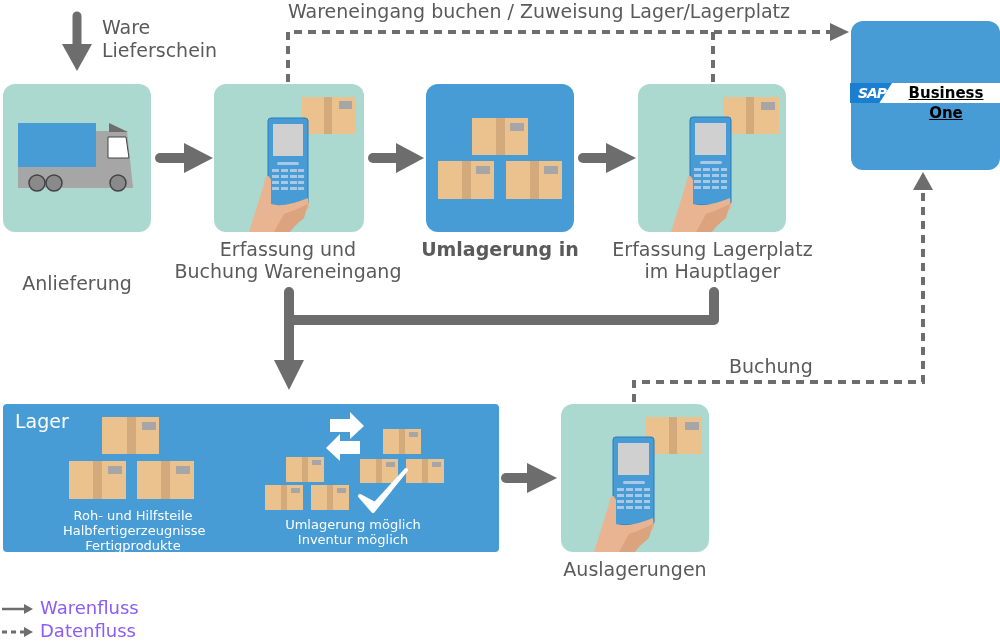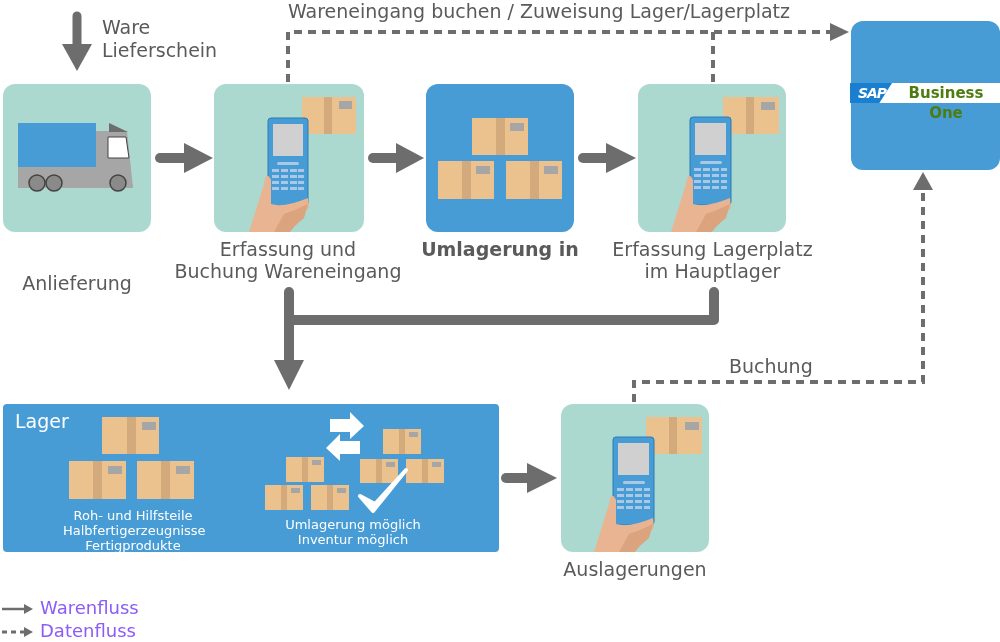--- a/index.html
+++ b/index.html
@@ -10,21 +10,21 @@
   .teal { background:#acd9cf; }
   .blue { background:#479cd6; }
   .lbl { position:absolute; text-align:center; font-size:19px; line-height:22px; color:#5a5a5a; white-space:nowrap; }
   .flowlabel { position:absolute; font-size:19px; color:#5a5a5a; white-space:nowrap; }
   svg.overlay { position:absolute; left:0; top:0; }
   .wtext { position:absolute; color:#ffffff; text-align:center; font-size:13px; line-height:15px; white-space:nowrap; }
   .sap-bar { position:absolute; left:850px; top:83px; width:150px; height:20px; background:#ffffff;text-align:center; }
   .sap-logo { position:absolute; left:0; top:0; width:40px; height:20px; background:#1a7fd0;
               clip-path:polygon(0 0,100% 0,70% 100%,0 100%); color:#fff; font-weight:bold;
               font-size:14px; line-height:20px; padding-left:2px; font-style:italic; letter-spacing:-1px; }
-  .sap-text { position:absolute; left:42px; top:0; font-size:15px; line-height:20px; font-weight:bold; color:#4d7c0f; }
+  .sap-text { position:absolute; left:42px; top:0; font-size:15px; line-height:20px; font-weight:bold; color:#000000;text-decoration:underline; }
   .legend-item { position:absolute; font-size:18px; color:#8b5cf6; }
 </style>
 </head>
 <body>
 
 <svg class="overlay" width="1000" height="642">
   <defs>
     <marker id="hd" markerWidth="6" markerHeight="6" refX="3" refY="3" orient="auto">
       <path d="M0,0 L6,3 L0,6 z" fill="#6d6d6d"></path>
     </marker>

